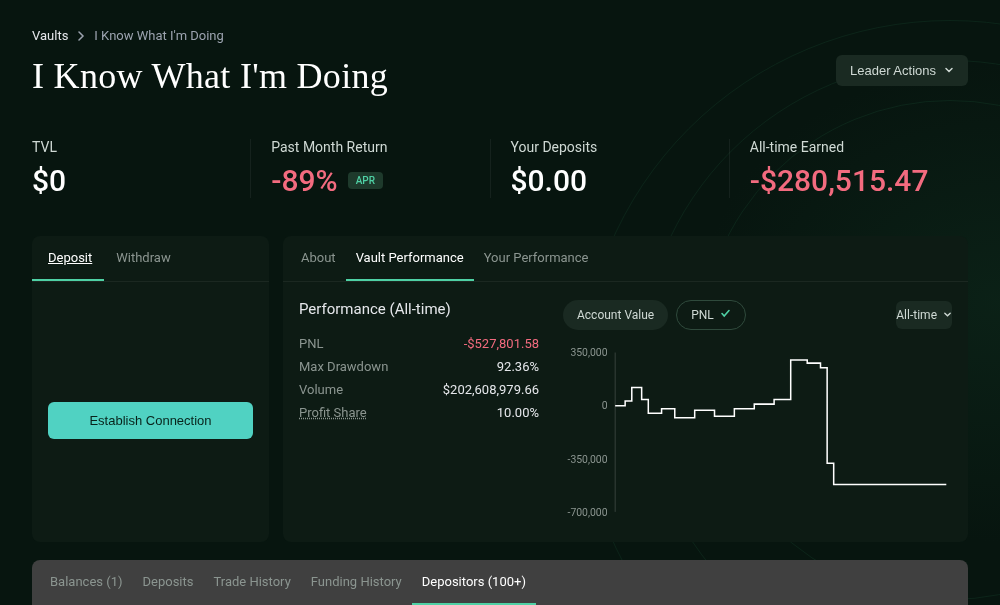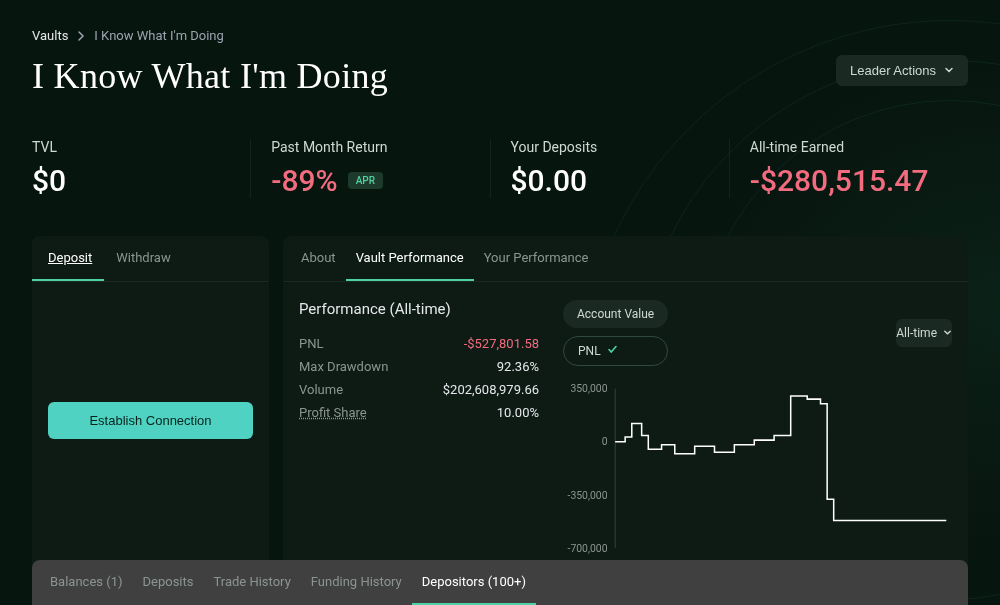--- a/index.html
+++ b/index.html
@@ -91,21 +91,21 @@
   .perf-left { width: 240px; }
   .perf-title { font-size: 15px; color: #e5e7eb; margin-bottom: 14px; }
   .kv { display: flex; justify-content: space-between; font-size: 13px; padding: 4px 0; }
   .kv .k { color: #8b9590; }
   .kv .v { color: #e5e7eb; }
   .kv .v.neg { color: #f36b7f; }
   .kv .k.link { text-decoration: underline dotted; cursor: pointer; }
 
   .chart-area { flex: 1; position: relative; }
   .chart-controls { display: flex; justify-content: space-between; align-items: center; margin-bottom: 12px; }
-  .pill-group { display: flex; gap: 8px; flex-direction: column; }
+  .pill-group { display: flex; gap: 8px; }
   .pill { background: #1a2a22; color: #cfd9d4; padding: 7px 14px; border-radius: 18px; font-size: 12px; cursor: pointer; display: flex; align-items: center; gap: 6px; }
   .pill.outlined { background: transparent; border: 1px solid #2f4a3c; }
   .pill .check { color: #4fd1a5; }
   .time-select { background: #1a2a22; color: #cfd9d4; padding: 7px 0; border-radius: 6px; font-size: 12px; cursor: pointer; display: flex; align-items: center; gap: 6px; }
 
   .chart-svg { width: 100%; height: 188px; }
   .ytick { font-size: 11px; fill: #8b9590; text-anchor: end; }
   .axis-line { stroke: rgba(255,255,255,0.18); stroke-width: 1; }
   .plot-line { stroke: #fff; stroke-width: 1.6; fill: none; }
 

